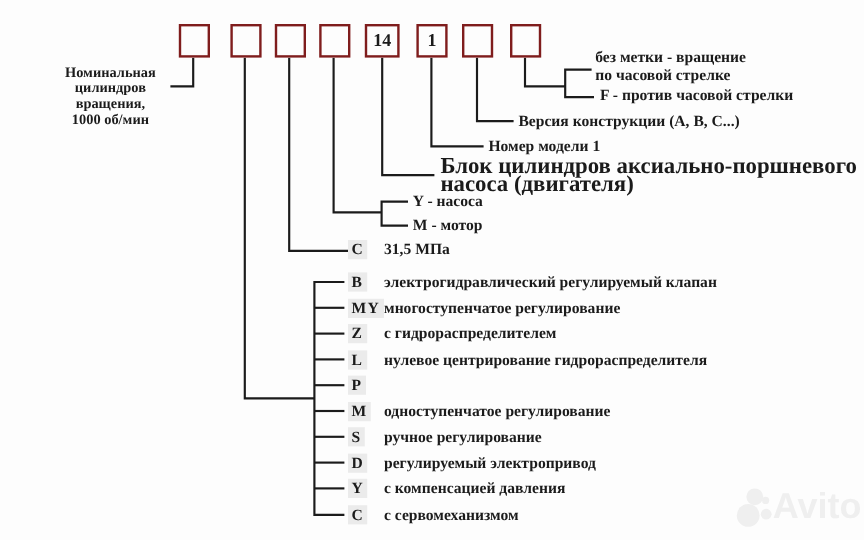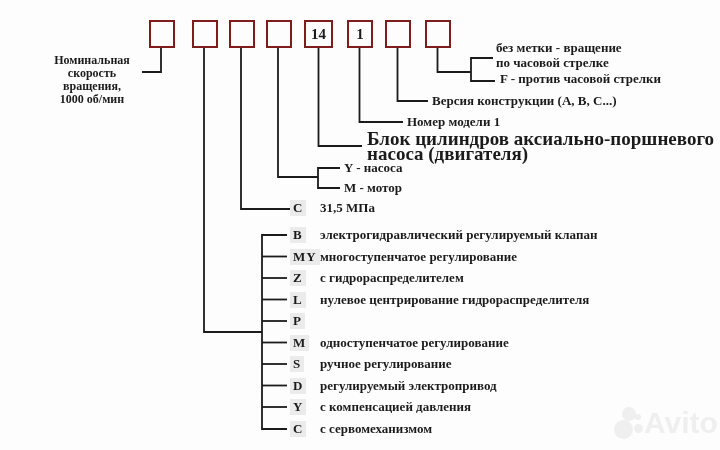--- a/index.html
+++ b/index.html
@@ -92,21 +92,21 @@
   <div class="code-box b2"></div>
   <div class="code-box b3"></div>
   <div class="code-box b4"></div>
   <div class="code-box b5">14</div>
   <div class="code-box b6">1</div>
   <div class="code-box b7"></div>
   <div class="code-box b8"></div>
 
   <div class="left-label">
     <div>Номинальная</div>
-    <div>скорость</div>
+    <div>цилиндров</div>
     <div>вращения,</div>
     <div>1000 об/мин</div>
   </div>
 
   <div class="rot-block">
     <div>без метки - вращение</div>
     <div>по часовой стрелке</div>
   </div>
   <div class="txt rot-ccw">F - против часовой стрелки</div>
 

